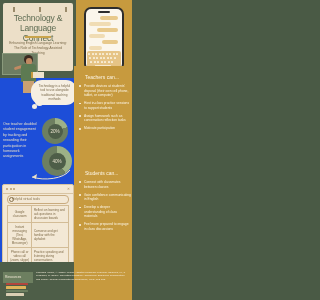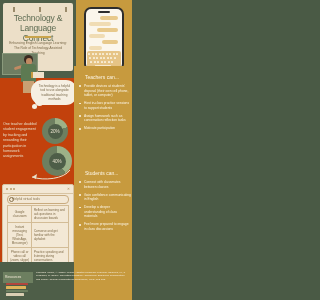--- a/index.html
+++ b/index.html
@@ -1,21 +1,21 @@
 <!DOCTYPE html>
 <html><head>
 <meta charset="utf-8">
 <style>
   html,body{margin:0;padding:0;}
   body{
     width:132px;height:300px;overflow:hidden;
     font-family:"Liberation Sans",sans-serif;
     background:#4a5a45;
   }
-  .poster{position:relative;width:132px;height:300px;overflow:hidden;background:#c2410c;}
+  .poster{position:relative;width:132px;height:300px;overflow:hidden;background:#1d4ed8;}
 
   
   .hdr{position:absolute;left:0;top:0;width:132px;height:78px;background:#4e5e48;}
   .hdr-card{position:absolute;left:3px;top:3px;width:70px;height:68px;background:#ecdfc8;border-radius:2px;}
   .pin{position:absolute;width:2px;height:5px;background:#9a8a6a;top:4px;}
   .pin.a{left:10px;} .pin.b{left:36px;} .pin.c{left:62px;}
   .title{position:absolute;left:4px;top:10px;width:62px;text-align:center;color:#5d6b52;
     font-size:8.5px;line-height:10px;letter-spacing:-0.2px;}
   .rule{position:absolute;left:22px;top:33px;width:26px;height:1.6px;background:#c9a44c;}
   .sub{position:absolute;left:5px;top:38px;width:60px;text-align:center;color:#7b6a4a;

